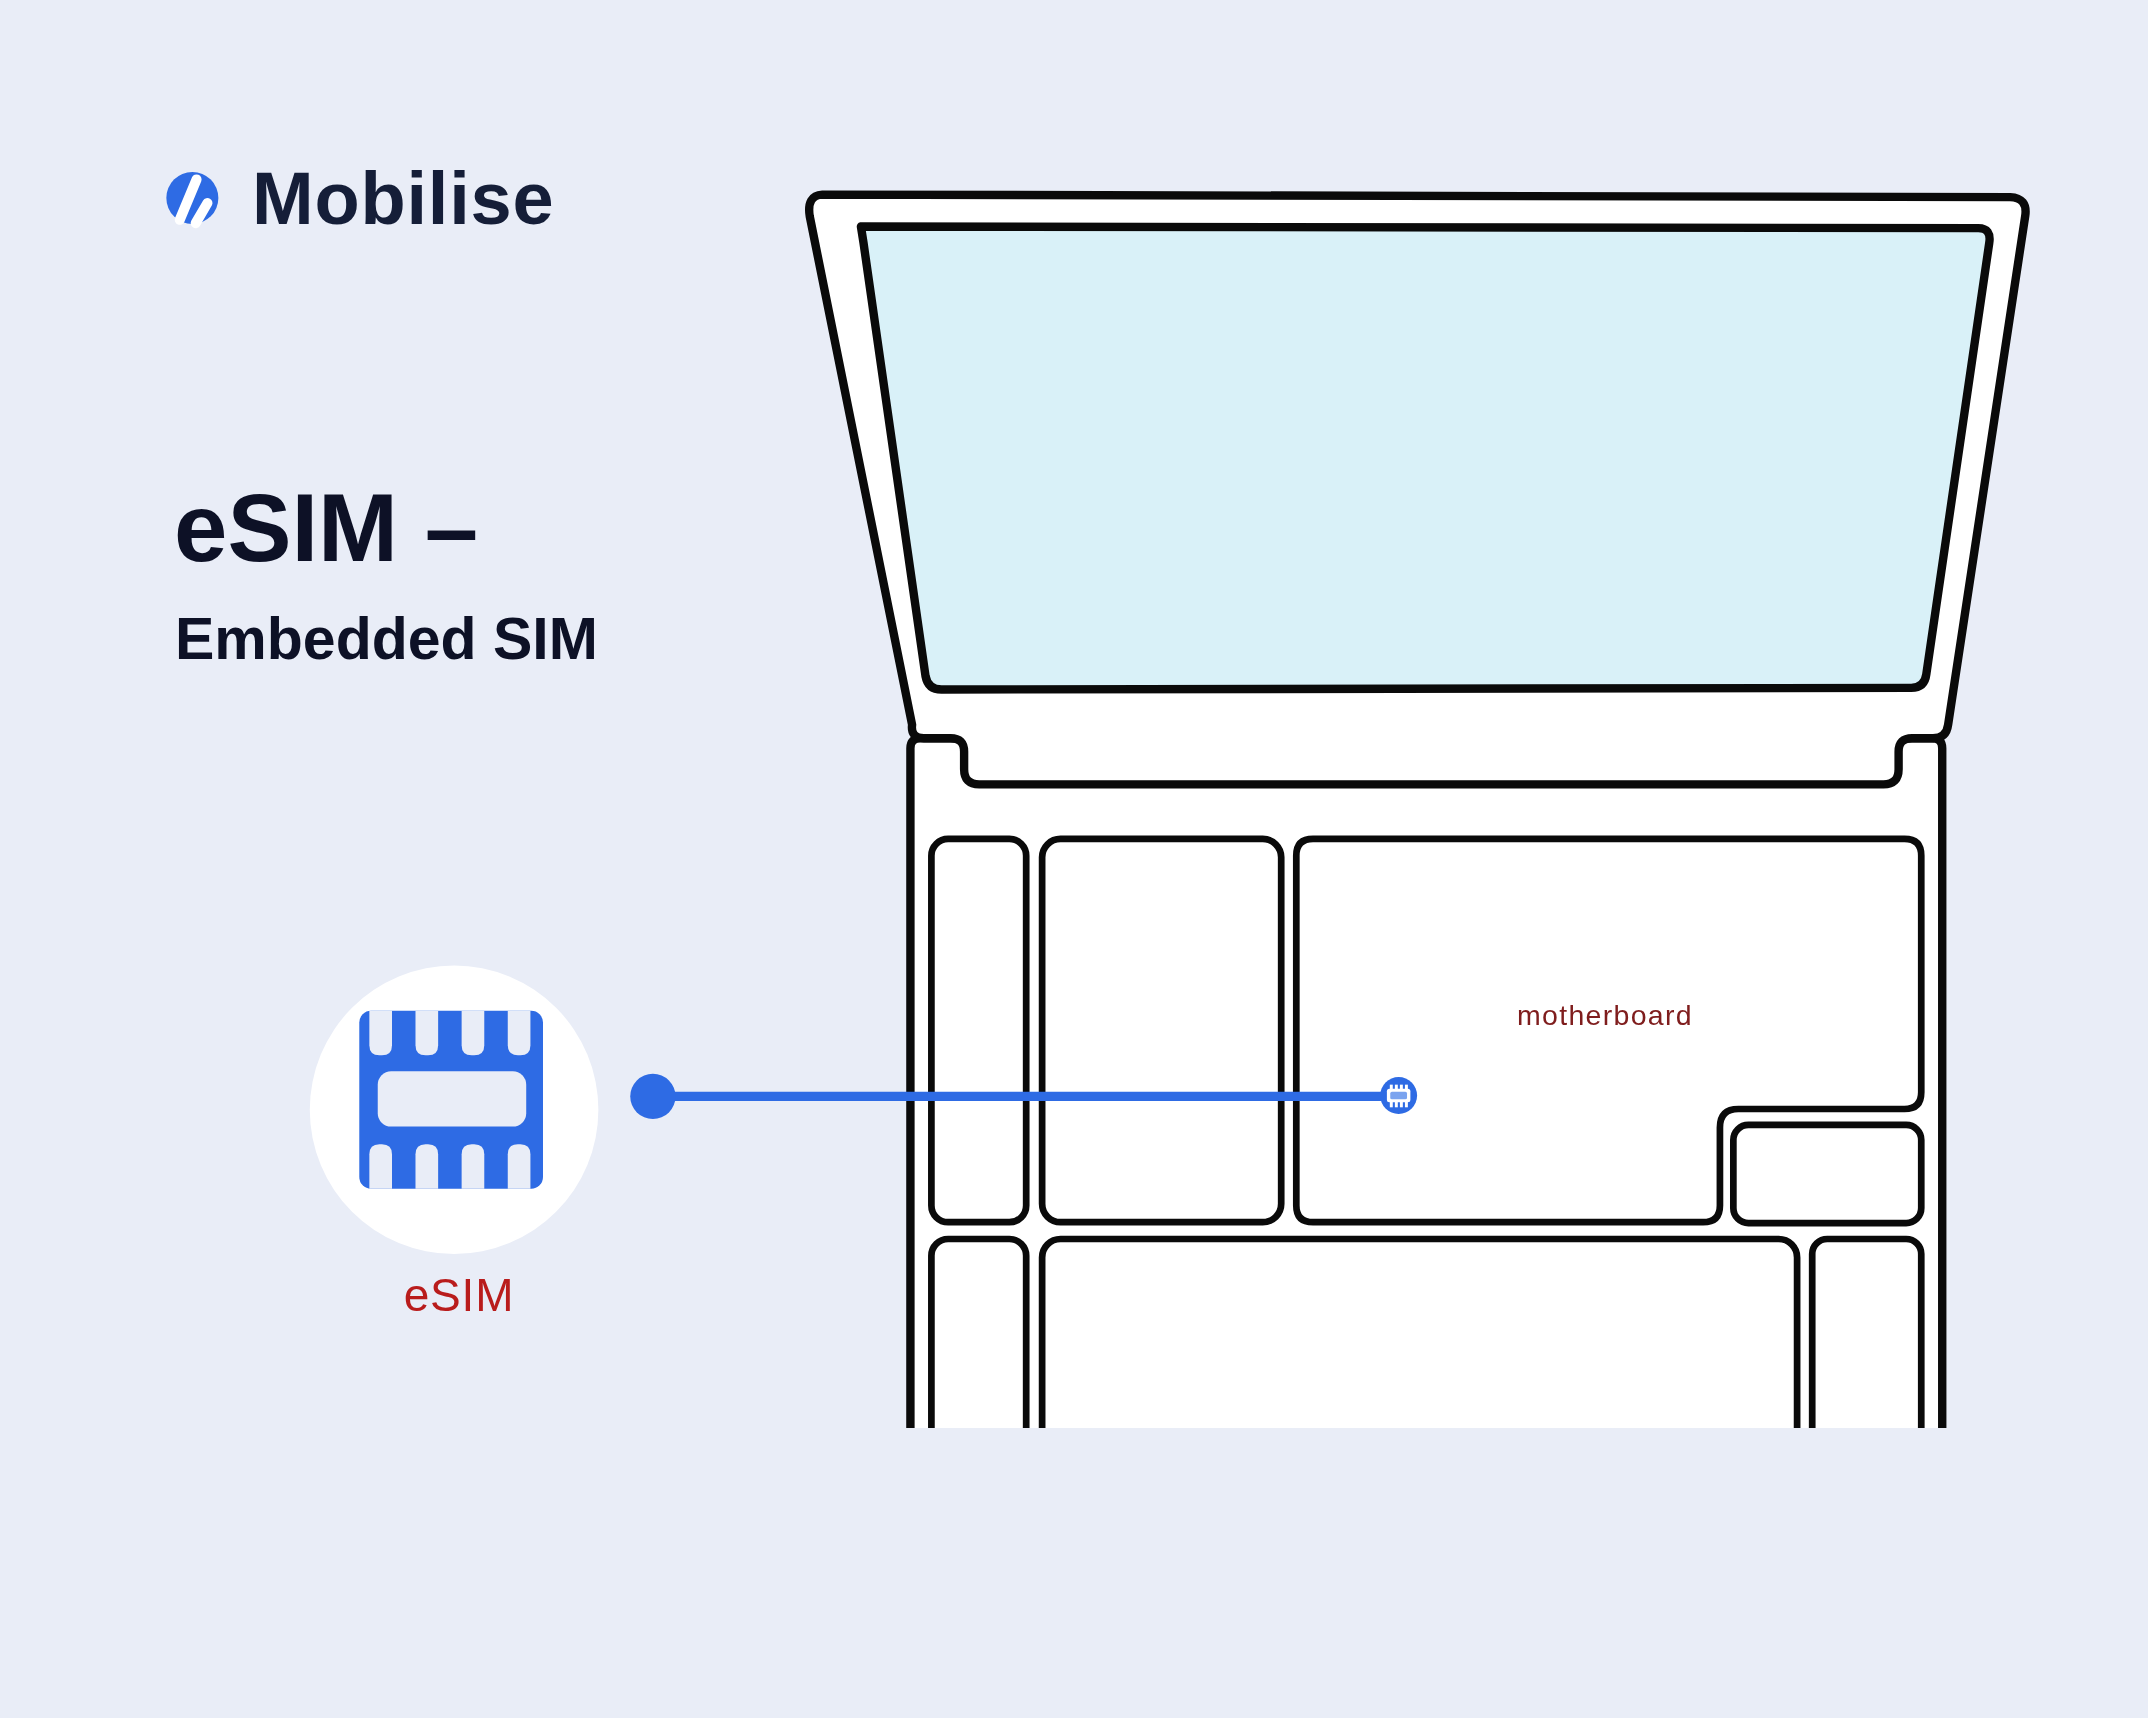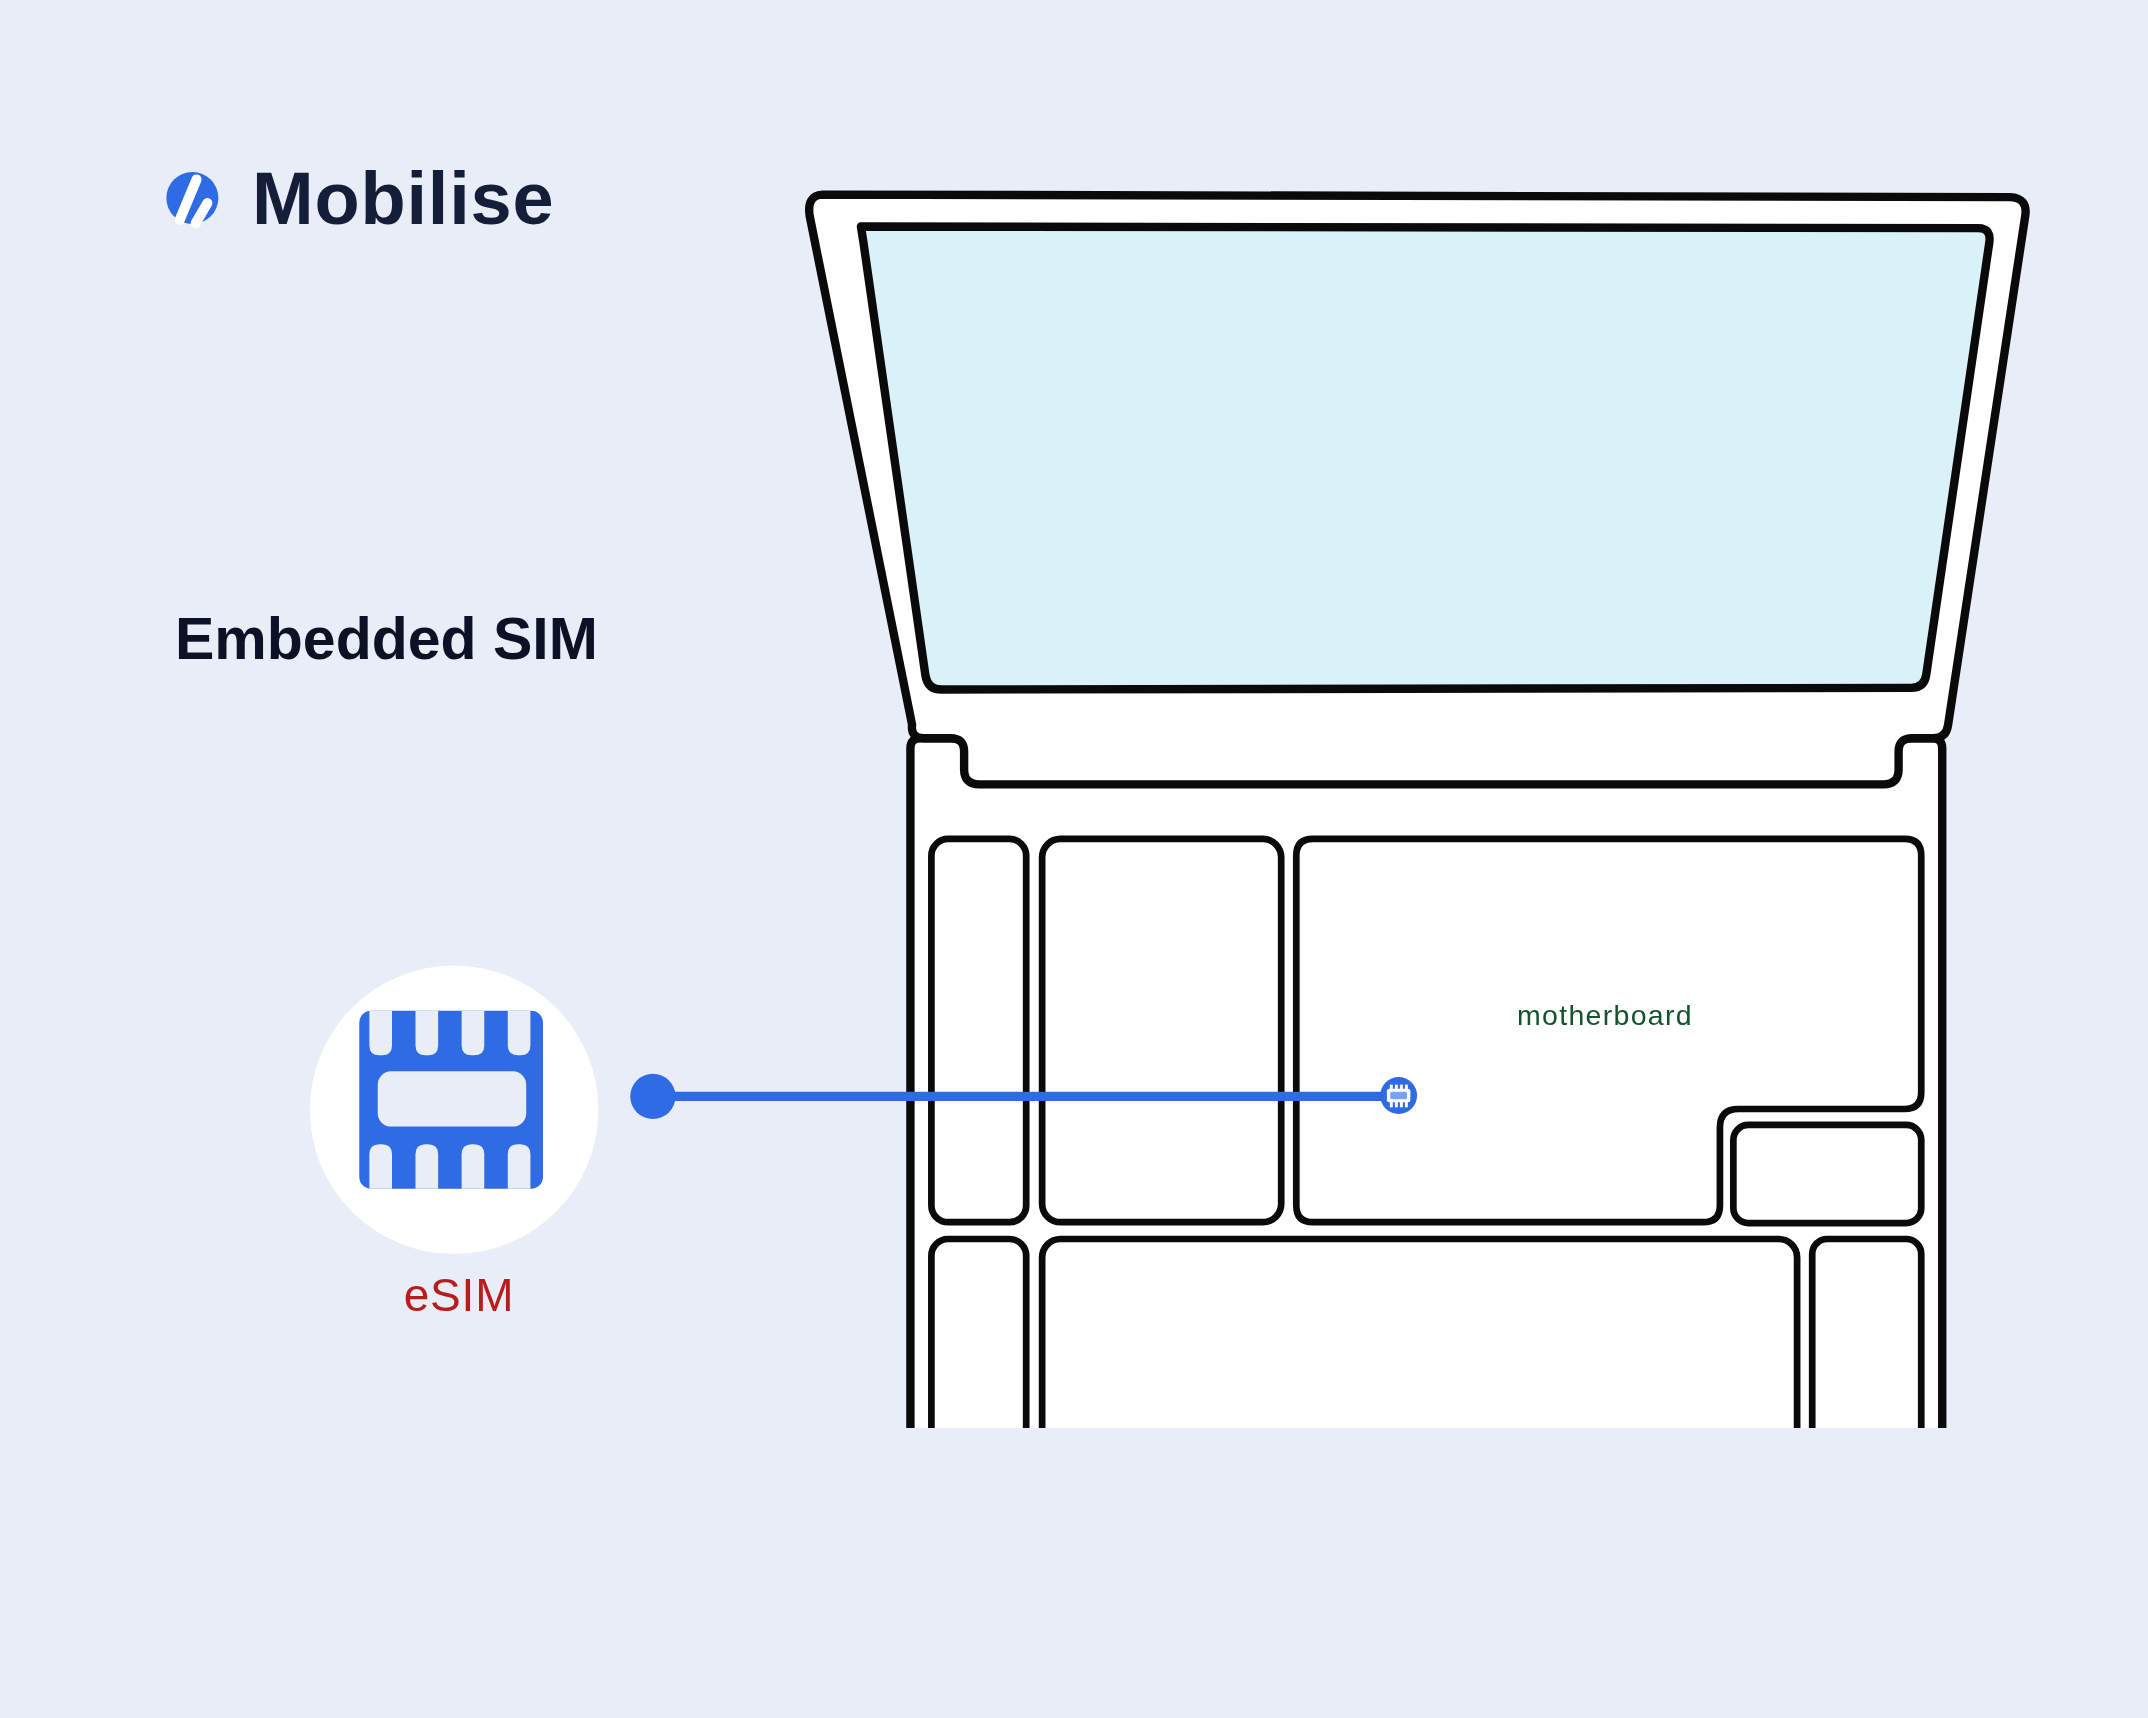--- a/index.html
+++ b/index.html
@@ -14,21 +14,21 @@
   
   .outline{stroke:var(--outline);stroke-width:10;stroke-linejoin:round;}
   .box{stroke:var(--outline);stroke-width:8;stroke-linejoin:round;}
 
   
   .txt{position:absolute;white-space:nowrap;line-height:1;}
   .brand-text{left:252px;top:162px;font-size:74px;font-weight:600;letter-spacing:0.8px;color:#151e38;}
   .heading-line1{left:174px;top:480px;font-size:96px;font-weight:700;color:#0d1126;letter-spacing:0px;}
   .heading-line2{left:175px;top:610px;font-size:59px;font-weight:700;color:#0d1126;letter-spacing:0px;}
   .esim-label{left:440px;top:1272px;transform:translateX(-50%);font-size:46px;font-weight:500;color:#b91c1c;letter-spacing:0.8px;margin-left:19px;}
-  .motherboard-label{left:1605px;top:1001px;transform:translateX(-50%);font-size:28.5px;font-weight:400;color:#14532d;letter-spacing:1.3px;}
+  .motherboard-label{left:1605px;top:1001px;transform:translateX(-50%);font-size:28.5px;font-weight:400;color:#7f1d1d;letter-spacing:1.3px;}
 </style>
 </head>
 <body>
 
 <div class="stage">
 
   <svg width="2148" height="1718" viewBox="0 0 2560 2048">
 
     <g>
       <circle cx="229" cy="236" r="31" fill="#2e6be4"></circle>
@@ -100,20 +100,21 @@
         <path d="M 550,1417 L 550,1376 Q 550,1364 562,1364 L 565,1364 Q 577,1364 577,1376 L 577,1417 Z" fill="#e9edf7"></path>
         <path d="M 605,1417 L 605,1376 Q 605,1364 617,1364 L 620,1364 Q 632,1364 632,1376 L 632,1417 Z" fill="#e9edf7"></path>
 
         <rect x="450" y="1277" width="177" height="66" rx="16" fill="#e9edf7"></rect>
       </g>
     </g>
   </svg>
 
   <div class="txt brand-text">Mobilise</div>
 
+  <div class="txt heading-line1">eSIM –</div>
   <div class="txt heading-line2">Embedded SIM</div>
 
   <div class="txt esim-label">eSIM</div>
 
   <div class="txt motherboard-label">motherboard</div>
 
 </div>
 
 
 </body></html>

